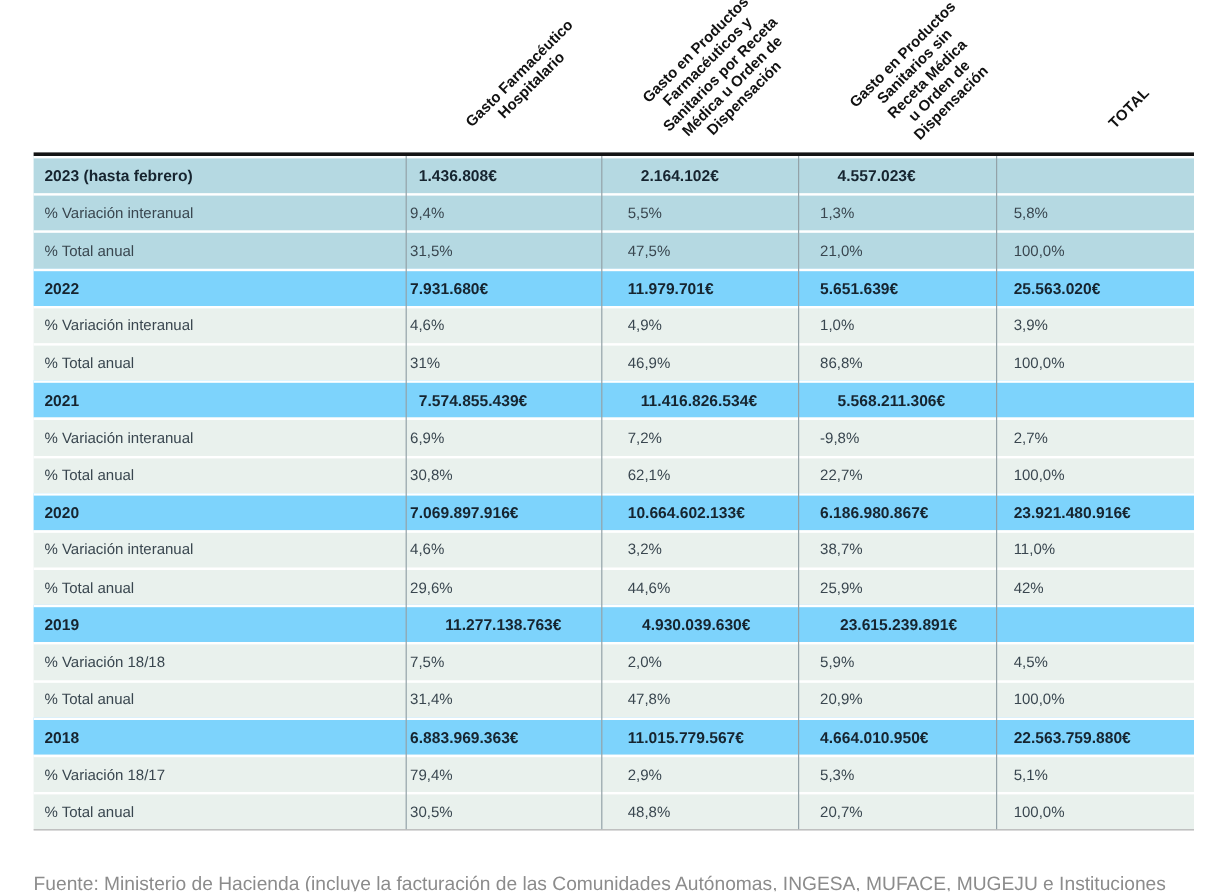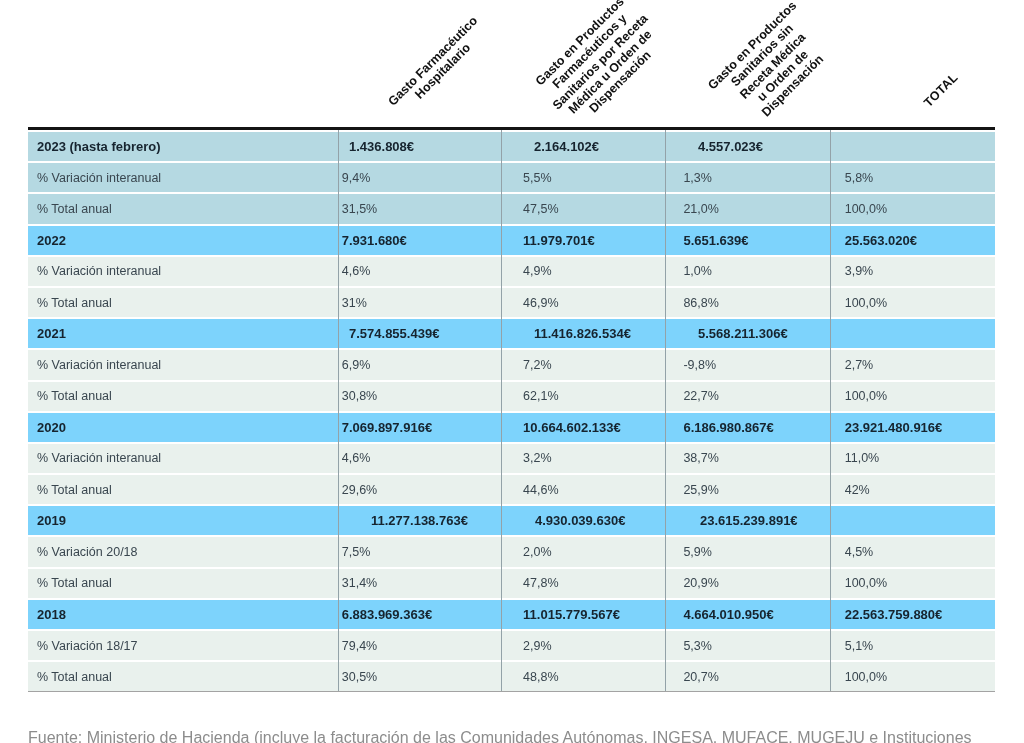--- a/index.html
+++ b/index.html
@@ -158,21 +158,21 @@
         <div class="cell val c3">25,9%</div>
         <div class="cell val c4">42%</div>
       </div>
       <div class="row year cream">
         <div class="cell label">2019</div>
         <div class="cell val c2">11.277.138.763€</div>
         <div class="cell val c3">4.930.039.630€</div>
         <div class="cell val c4">23.615.239.891€</div>
       </div>
       <div class="row pct pale">
-        <div class="cell label">% Variación 20/18</div>
+        <div class="cell label">% Variación 18/18</div>
         <div class="cell val c1">7,5%</div>
         <div class="cell val c2">2,0%</div>
         <div class="cell val c3">5,9%</div>
         <div class="cell val c4">4,5%</div>
       </div>
       <div class="row pct pale">
         <div class="cell label">% Total anual</div>
         <div class="cell val c1">31,4%</div>
         <div class="cell val c2">47,8%</div>
         <div class="cell val c3">20,9%</div>

